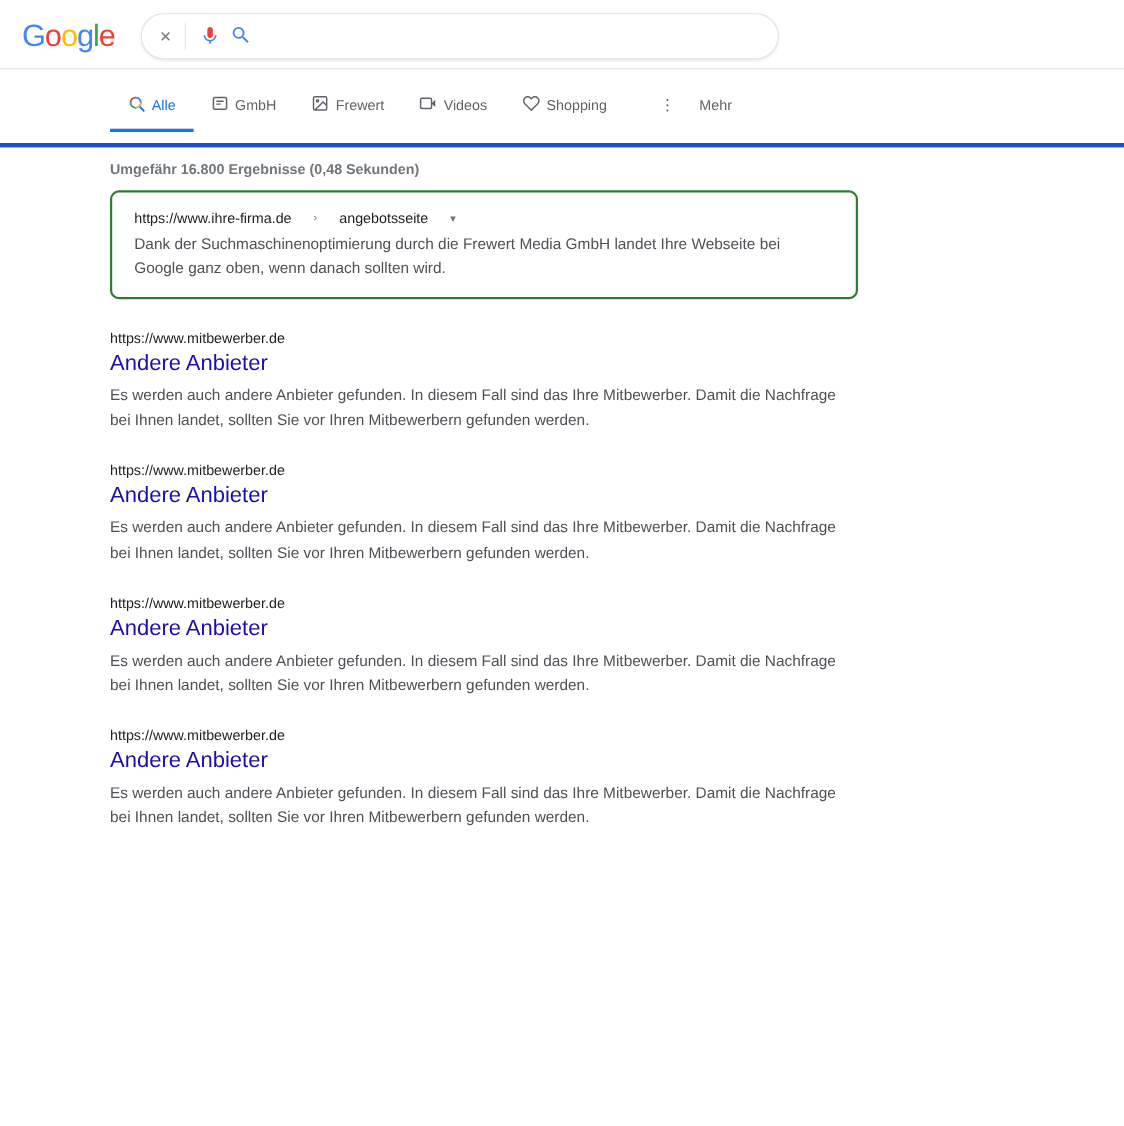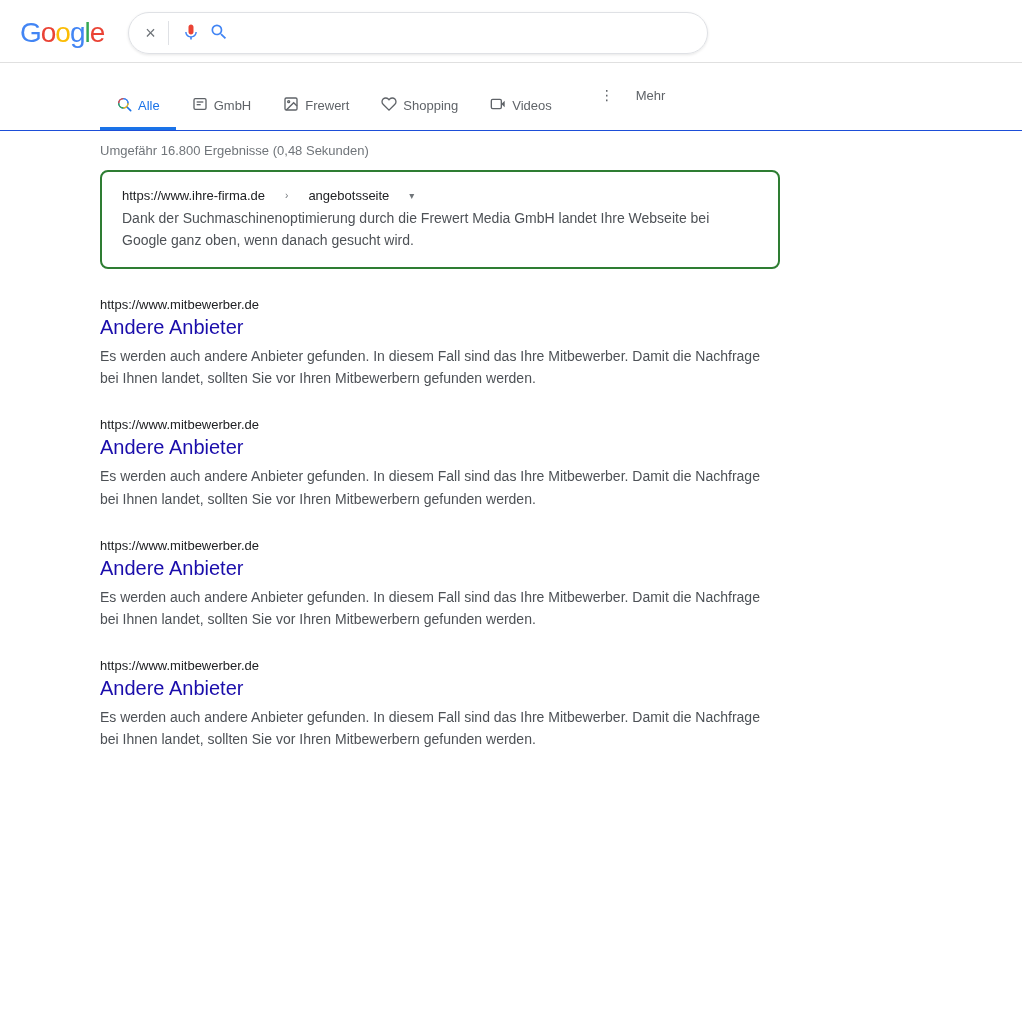--- a/index.html
+++ b/index.html
@@ -66,23 +66,23 @@
     .search-divider {
       width: 1px;
       height: 24px;
       background: #dfe1e5;
       margin: 0 4px;
     }
 
     
     .nav-tabs {
       display: flex;
-      align-items: flex-end;
+      align-items: center;
       padding: 0 20px 0 100px;
-      border-bottom: 1px solid #1d4ed8;
+      border-bottom: 4px solid #1d4ed8;
       gap: 0;
     }
 
     .nav-tab {
       display: flex;
       align-items: center;
       gap: 6px;
       padding: 12px 16px;
       cursor: pointer;
       color: #5f6368;
@@ -98,20 +98,21 @@
 
     .nav-tab .tab-icon {
       font-size: 14px;
     }
 
     
     .results-info {
       padding: 12px 20px 12px 100px;
       color: #70757a;
       font-size: 13px;
+      font-weight: bold;
     }
 
     
     .results-container {
       padding: 0 20px 20px 100px;
       max-width: 800px;
     }
 
     .result-item {
       margin-bottom: 28px;
@@ -241,34 +242,34 @@
         <circle cx="8.5" cy="8.5" r="1.5"></circle>
         <polyline points="21 15 16 10 5 21"></polyline>
       </svg>
     </span>
     <span>Frewert</span>
   </div>
 
   <div class="nav-tab">
     <span class="tab-icon">
       <svg width="16" height="16" viewBox="0 0 24 24" fill="none" stroke="#5f6368" stroke-width="2">
-        <path d="M20.84 4.61a5.5 5.5 0 0 0-7.78 0L12 5.67l-1.06-1.06a5.5 5.5 0 0 0-7.78 7.78l1.06 1.06L12 21.23l7.78-7.78 1.06-1.06a5.5 5.5 0 0 0 0-7.78z"></path>
-      </svg>
-    </span>
-    <span>Shopping</span>
-  </div>
-
-  <div class="nav-tab">
-    <span class="tab-icon">
-      <svg width="16" height="16" viewBox="0 0 24 24" fill="none" stroke="#5f6368" stroke-width="2">
         <rect x="2" y="5" width="15" height="14" rx="2"></rect>
         <polygon points="22 7 17 12 22 17" fill="#5f6368" stroke="none"></polygon>
       </svg>
     </span>
     <span>Videos</span>
+  </div>
+
+  <div class="nav-tab">
+    <span class="tab-icon">
+      <svg width="16" height="16" viewBox="0 0 24 24" fill="none" stroke="#5f6368" stroke-width="2">
+        <path d="M20.84 4.61a5.5 5.5 0 0 0-7.78 0L12 5.67l-1.06-1.06a5.5 5.5 0 0 0-7.78 7.78l1.06 1.06L12 21.23l7.78-7.78 1.06-1.06a5.5 5.5 0 0 0 0-7.78z"></path>
+      </svg>
+    </span>
+    <span>Shopping</span>
   </div>
 
   <div class="nav-tab">
     <span class="tab-icon more-dots">⋮</span>
     <span>Mehr</span>
   </div>
 </nav>
 
 <div class="results-info">
   <span>Umgefähr 16.800 Ergebnisse (0,48 Sekunden)</span>
@@ -276,21 +277,21 @@
 
 <div class="results-container">
 
   <div class="result-item featured">
     <div class="result-url">
       <span class="url-text">https://www.ihre-firma.de</span>
       <span class="url-arrow"> › </span>
       <span class="url-text">angebotsseite</span>
       <span class="url-arrow"> ▾</span>
     </div>
-    <div class="result-snippet">Dank der Suchmaschinenoptimierung durch die Frewert Media GmbH landet Ihre Webseite bei Google ganz oben, wenn danach gesucht wird.</div>
+    <div class="result-snippet">Dank der Suchmaschinenoptimierung durch die Frewert Media GmbH landet Ihre Webseite bei Google ganz oben, wenn danach sollten wird.</div>
   </div>
 
   <div id="other-results">
       <div class="result-item">
     <div class="result-url">
       <span class="url-text">https://www.mitbewerber.de</span>
     </div>
     <a class="result-title" href="#">Andere Anbieter</a>
     <div class="result-snippet">Es werden auch andere Anbieter gefunden. In diesem Fall sind das Ihre Mitbewerber. Damit die Nachfrage bei Ihnen landet, sollten Sie vor Ihren Mitbewerbern gefunden werden.</div>
   </div>

